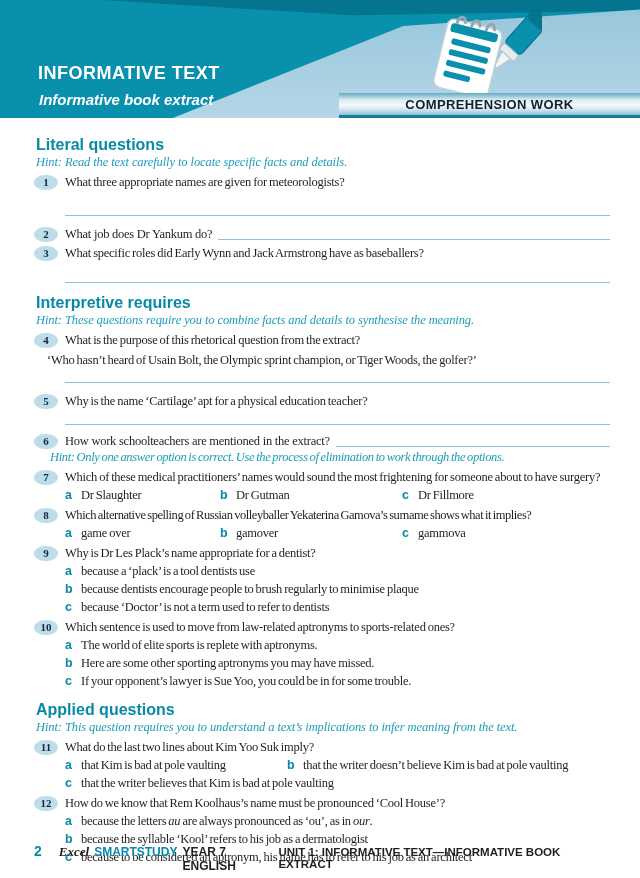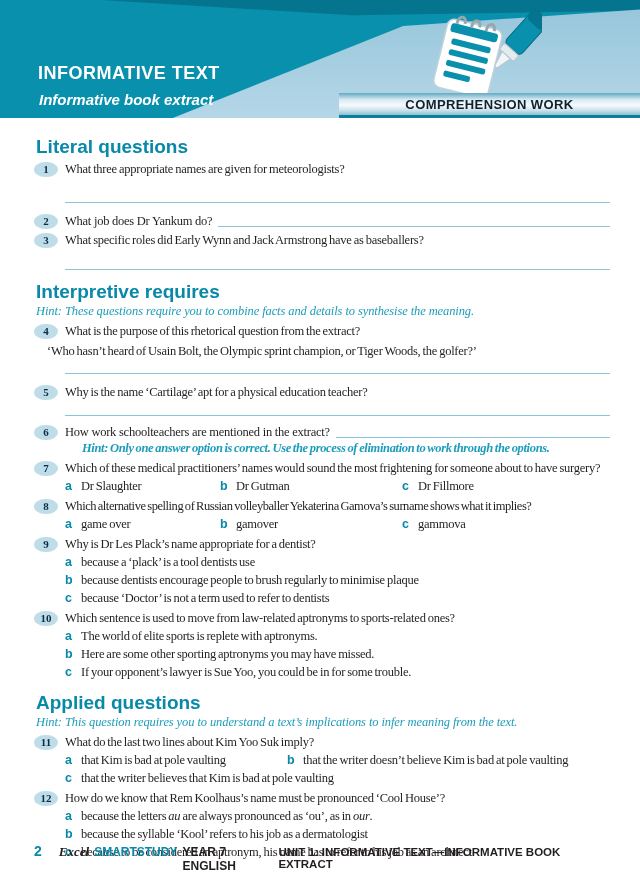--- a/index.html
+++ b/index.html
@@ -36,28 +36,28 @@
     border-bottom:3px solid #0c7f9c;
     display:flex; align-items:center; justify-content:center;
     font-family:"Liberation Sans", sans-serif; font-weight:bold;
     font-size:13px; letter-spacing:.4px; color:#141f2d;
   }
   .notepad-svg { position:absolute; right:98px; top:8px; }
   
   .content { position:absolute; top:118px; left:0; right:0; padding:18px 30px 0 34px; font-size:12.5px; }
   .section-heading {
     font-family:"Liberation Sans", sans-serif; font-weight:bold;
-    font-size:19px; color:#0889a8; margin:11px 0 1px 2px;
+    font-size:16px; color:#0889a8; margin:11px 0 1px 2px;
   }
   .section-heading.first { margin-top:0; }
   .hint {
     font-style:italic; font-size:12.5px; color:#1c9cba;
     margin:1px 0 4px 2px; letter-spacing:-0.1px;
   }
-  .hint.indented { margin-left:48px; letter-spacing:-0.35px; word-spacing:-0.8px;font-weight:bold; }
+  .hint.indented { margin-left:16px; letter-spacing:-0.35px; word-spacing:-0.8px; }
   .question { display:flex; margin-top:3px; }
   .badge {
     width:24px; min-width:24px; height:15px; margin:1px 7px 0 0;
     background:#bedde9; color:#0e2b44; border-radius:12px / 8px;
     font-weight:bold; font-size:11px; line-height:15px; text-align:center;
   }
   .q-text { flex:1; line-height:16px; letter-spacing:-0.25px; word-spacing:-0.8px; }
   .tight { letter-spacing:-0.45px; word-spacing:-1px; }
   .q-flex { flex:1; display:flex; line-height:16px; letter-spacing:-0.25px; }
   .q-flex .q-label { white-space:nowrap; }
@@ -123,20 +123,21 @@
       <span>COMPREHENSION WORK</span>
     </div>
 
     <h1 class="page-title">INFORMATIVE TEXT</h1>
     <div class="page-subtitle">Informative book extract</div>
   </header>
 
   <main class="content">
 
     <div class="section-heading first">Literal questions</div>
+    <div class="hint">Hint: Read the text carefully to locate specific facts and details.</div>
 
     <div class="question">
       <span class="badge">1</span>
       <span class="q-text">What three appropriate names are given for meteorologists?</span>
     </div>
     <div class="answer-line" style="height:26px;"></div>
 
     <div class="question">
       <span class="badge">2</span>
       <span class="q-flex">

